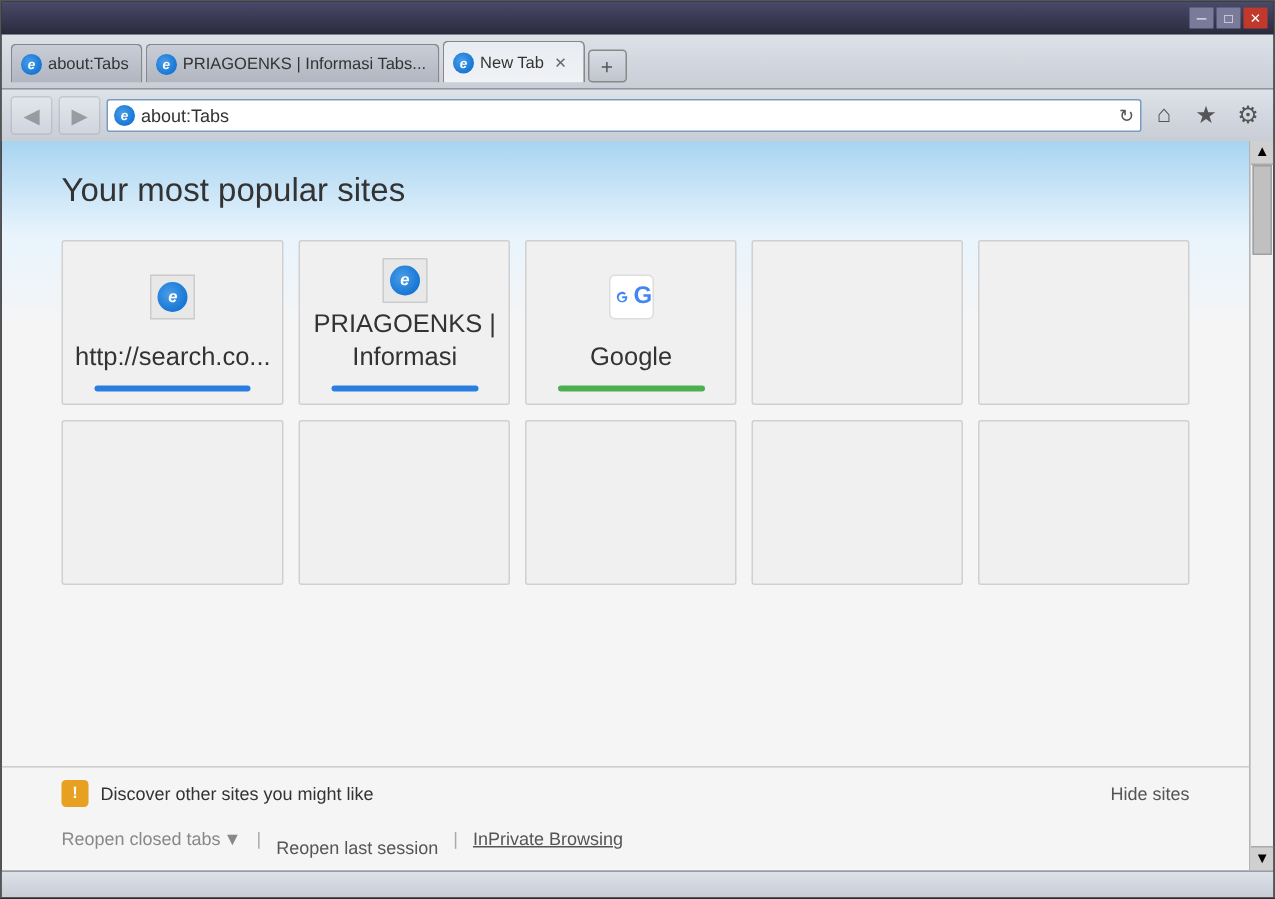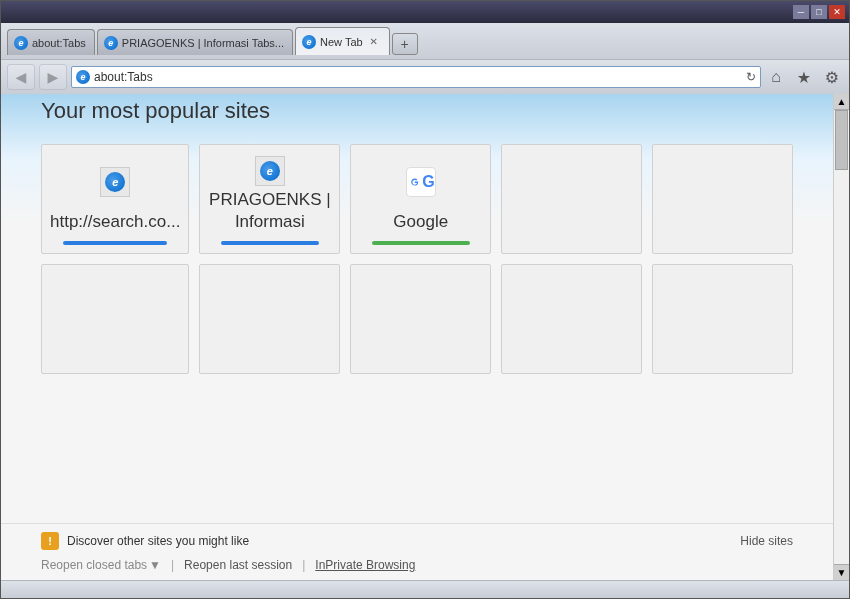--- a/index.html
+++ b/index.html
@@ -164,21 +164,21 @@
       cursor: pointer;
       font-size: 16px;
       color: #555;
     }
 
     
     .content-area {
       flex: 1;
       background: linear-gradient(to bottom, #a8d4f0 0%, #e8f4fd 15%, #f5f5f5 30%);
       overflow-y: auto;
-      padding: 4px 40px;
+      padding: 20px 40px;
     }
 
     .page-title {
       font-size: 22px;
       font-weight: 300;
       color: #333;
       margin-bottom: 20px;
     }
 
     
@@ -311,20 +311,21 @@
       gap: 2px;
       justify-content: center;
     }
     .separator {
       color: #aaa;
       margin: 0 10px;
     }
     .reopen-session-link {
       color: #555;
       cursor: pointer;
+      margin-top: 12px;
     }
     .inprivate-link {
       color: #555;
       cursor: pointer;
       text-decoration: underline;
     }
 
     
     .status-bar {
       background: linear-gradient(to bottom, #dde1e8, #c8cdd6);

